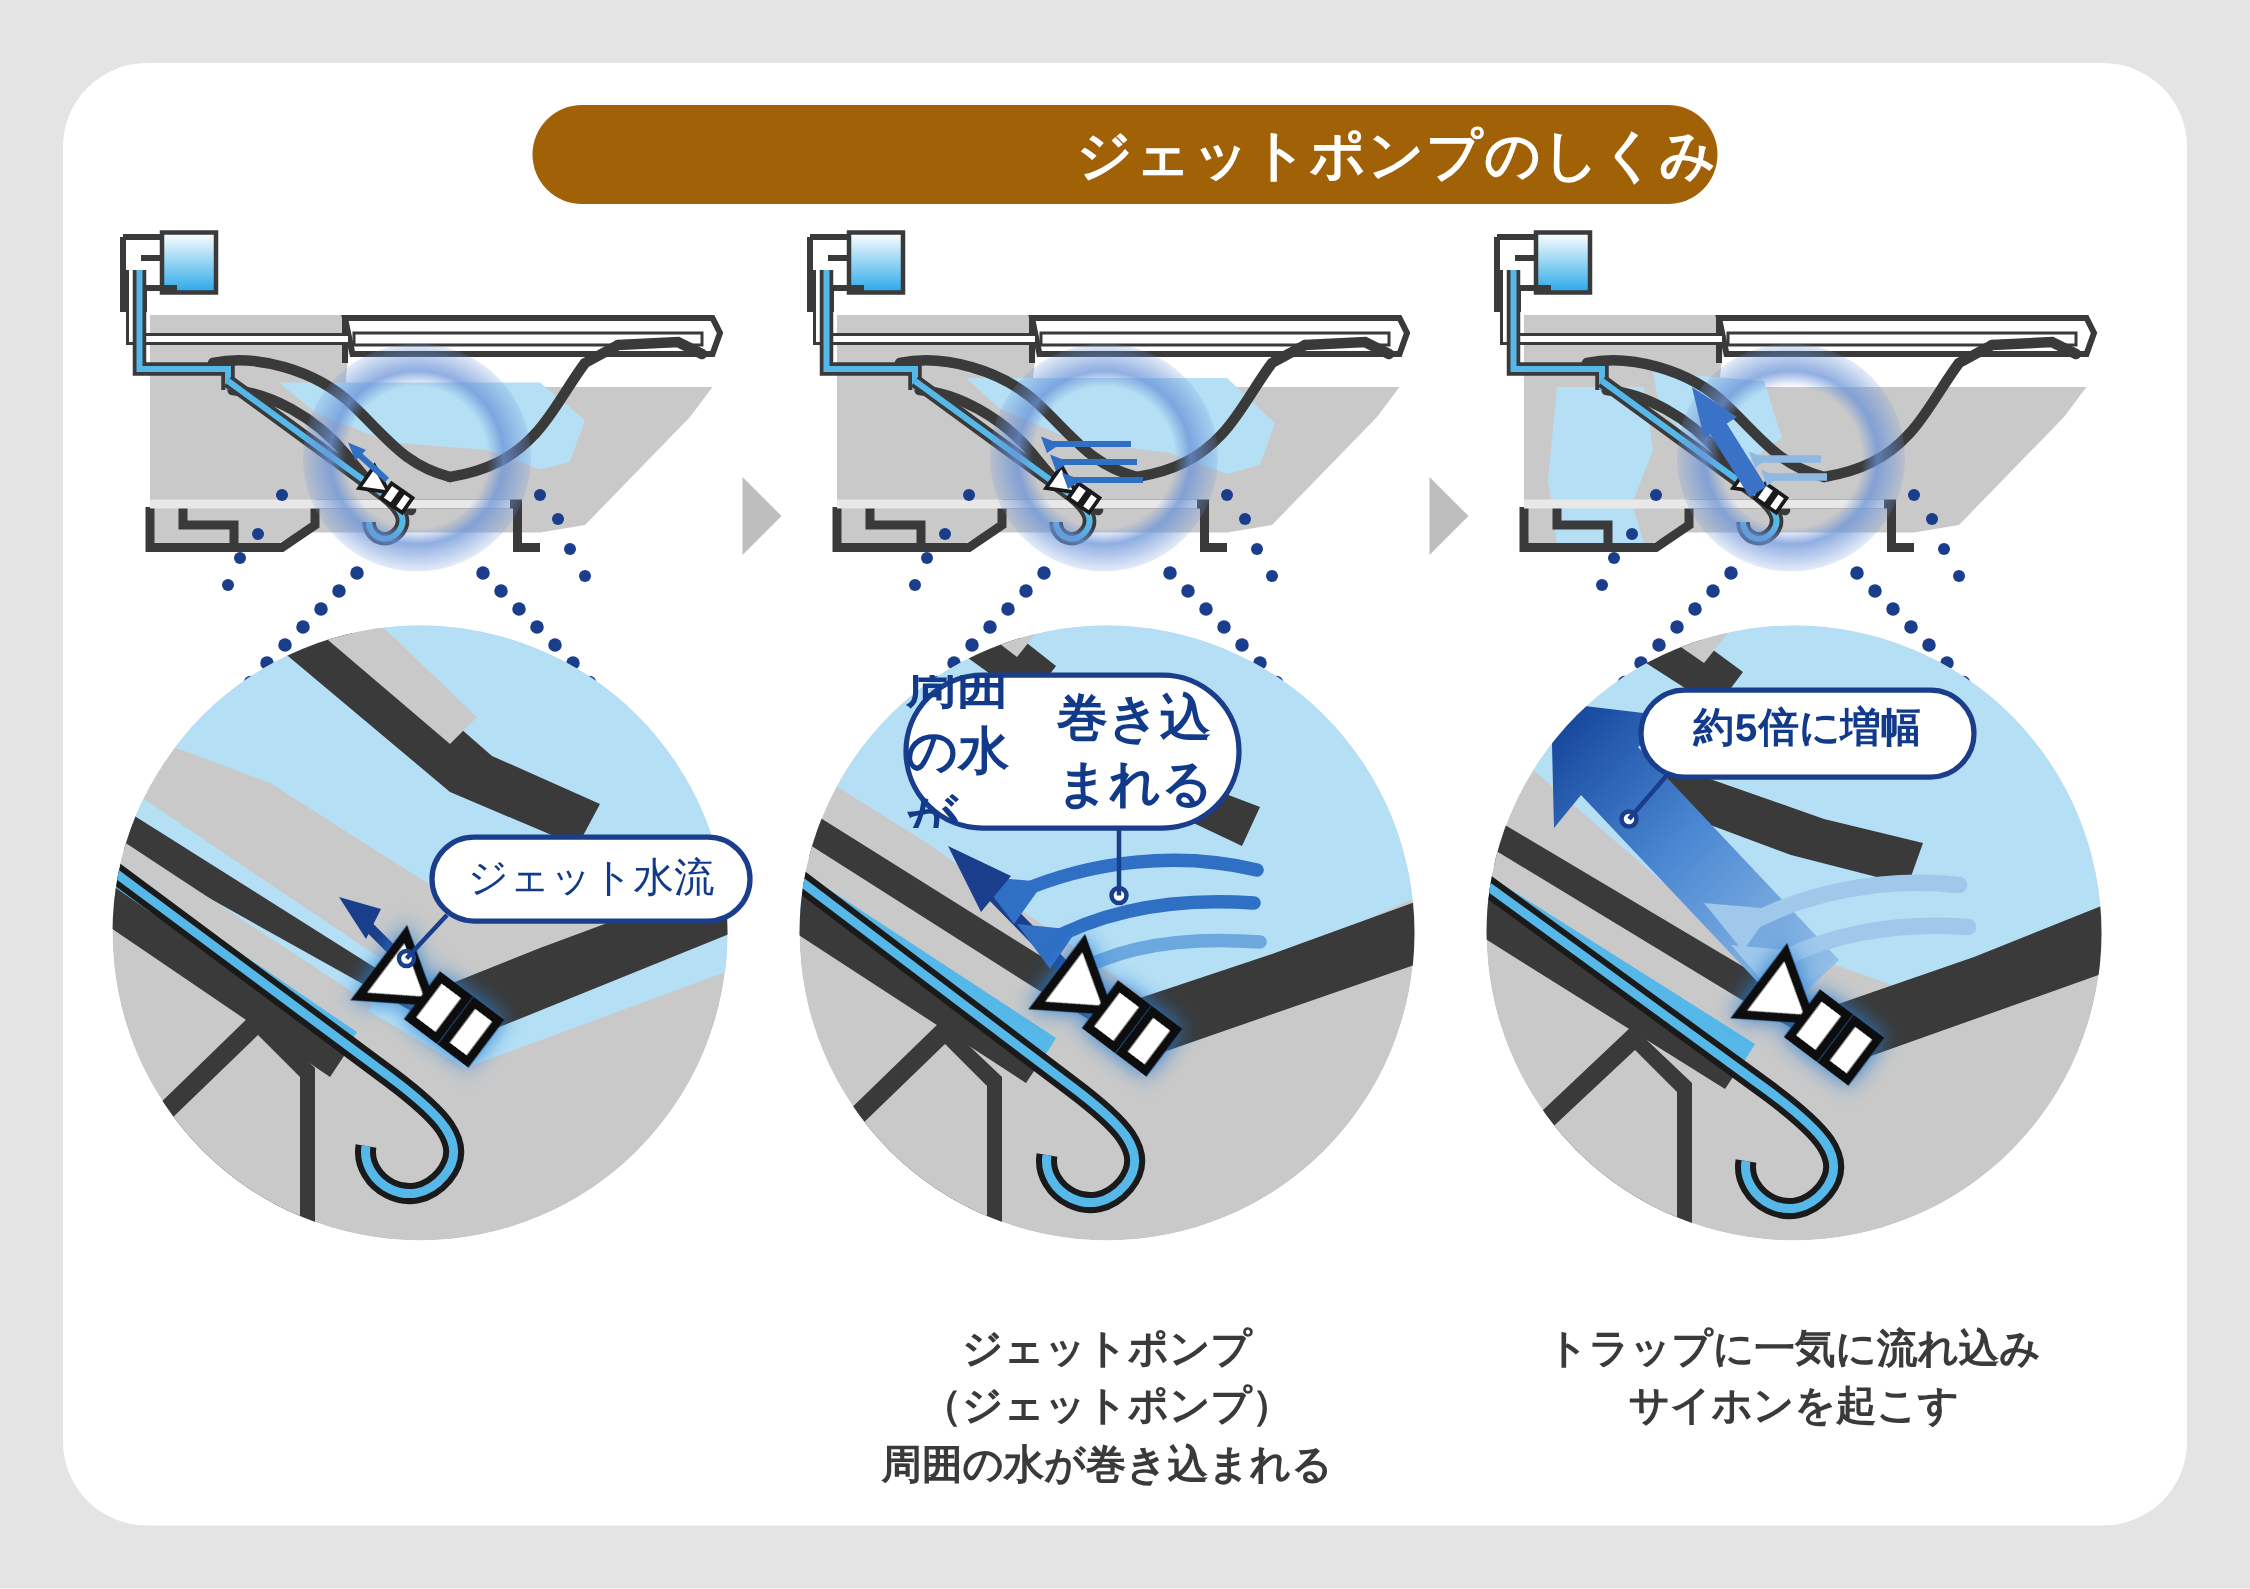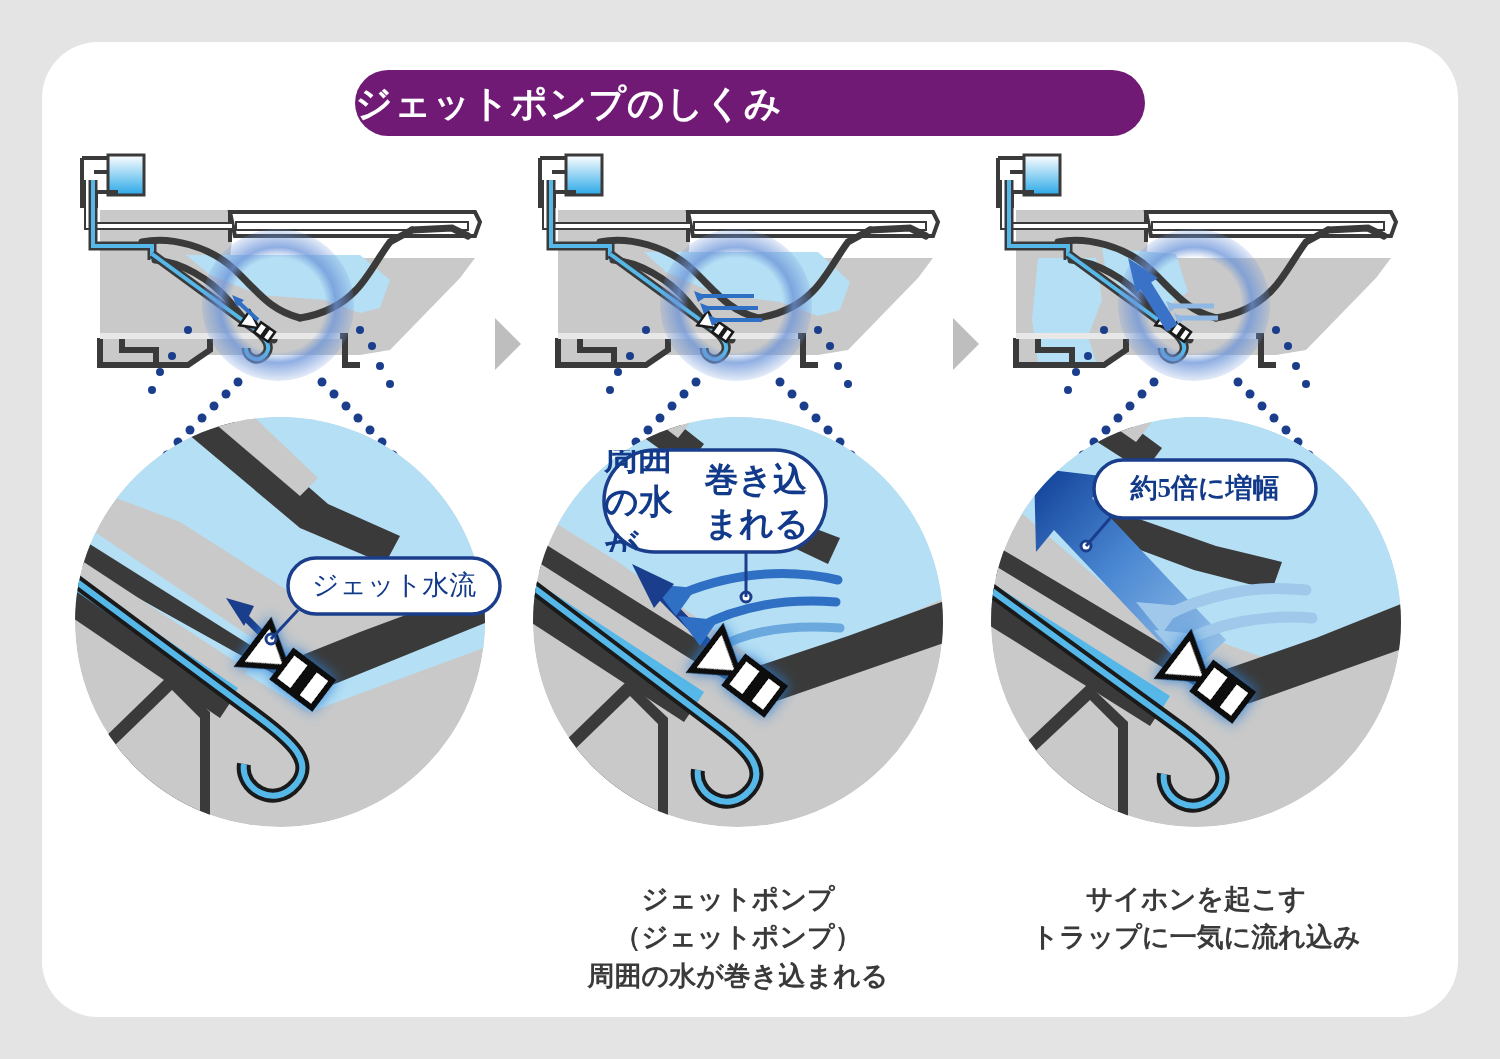--- a/index.html
+++ b/index.html
@@ -11,22 +11,22 @@
   }
   .card{
     position:absolute;left:42px;top:42px;
     width:1416px;height:975px;
     background:#ffffff;border-radius:56px;
   }
   
   .title-pill{
     position:absolute;left:313px;top:28px;
     width:790px;height:66px;
-    background:#701a75;border-radius:33px;
-    display:flex;align-items:center;justify-content:flex-start;
+    background:#a16207;border-radius:33px;
+    display:flex;align-items:center;justify-content:flex-end;
   }
   .title-pill span{
     color:#ffffff;font-size:37px;font-weight:bold;
     letter-spacing:1px;line-height:1;
   }
   
   .cols{position:absolute;left:0;top:108px;width:1416px;height:880px;}
   .col{position:absolute;top:0;width:440px;height:880px;}
   .col-0{left:18px;}
   .col-1{left:476px;}
@@ -554,27 +554,27 @@
               <rect x="30" y="-17" width="20" height="34" fill="#ffffff" stroke="#0e0e0e" stroke-width="6"></rect>
             </g>
           </g>
           <g>
             <circle cx="110" cy="134" r="5" fill="#ffffff" stroke="#1a3e8c" stroke-width="3"></circle>
             <path d="M110 134 L136 104" stroke="#1a3e8c" stroke-width="3" fill="none"></path>
             <rect x="118" y="48" width="222" height="58" rx="29" fill="#ffffff" stroke="#1a3e8c" stroke-width="3.5"></rect>
           </g>
           <foreignObject x="118" y="48" width="222" height="58">
             <div xmlns="http://www.w3.org/1999/xhtml" style="width:222px;height:58px;display:flex;align-items:center;justify-content:center;
-                        color:#123a8a;font-family:Liberation Serif, serif;font-size:27px;font-weight:bold;line-height:1.08;">
+                        color:#123a8a;font-family:Liberation Mono, monospace;font-size:27px;font-weight:bold;line-height:1.08;">
               <div>約5倍に増幅</div>
             </div>
           </foreignObject>
         </svg>
       </div>
 
       <div class="caption">
+        <div>トラップに一気に流れ込み</div>
         <div>サイホンを起こす</div>
-        <div>トラップに一気に流れ込み</div>
       </div>
     </div>
 
   </div>
 </div>
 
 </body></html>

